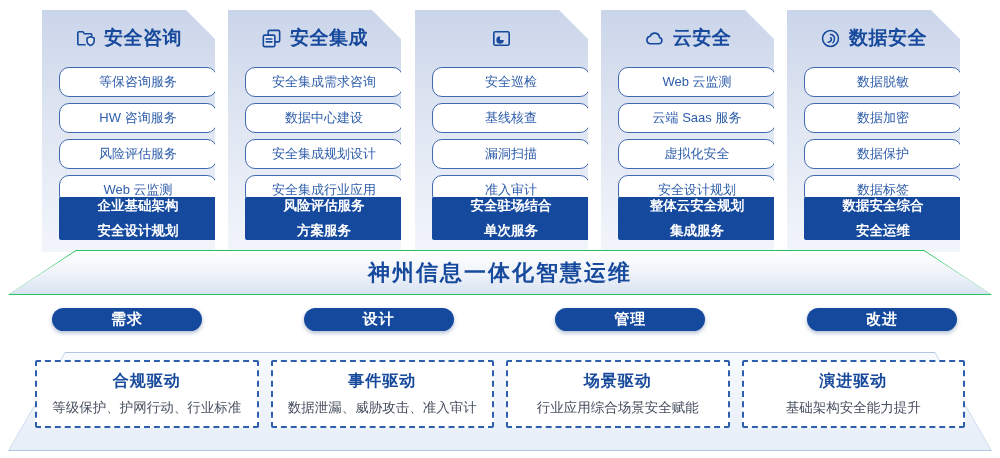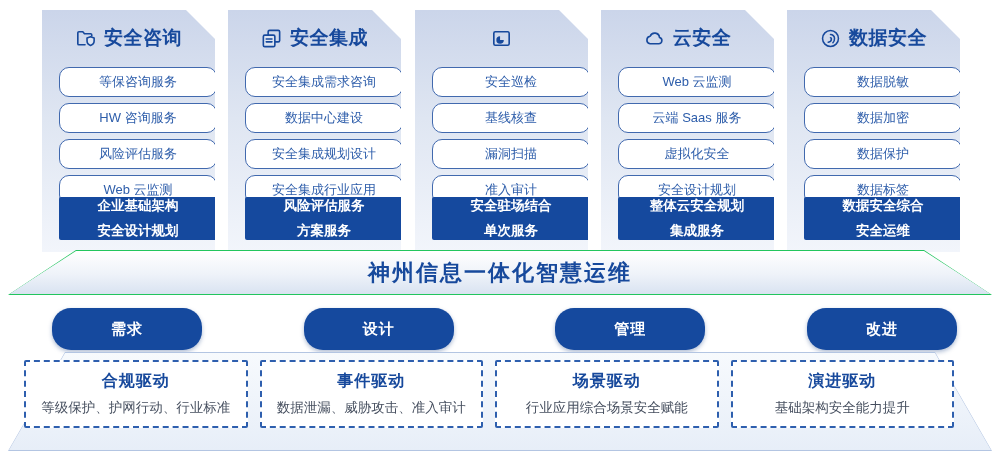--- a/index.html
+++ b/index.html
@@ -43,38 +43,38 @@
     clip-path:polygon(67px 0,915px 0,100% 100%,0 100%);
     background:linear-gradient(180deg,#ffffff 0%,#eef2f9 55%,#d9e3f1 100%);
   }
   .banner-text{
     position:absolute;inset:0;display:flex;align-items:center;justify-content:center;
     font-size:22px;font-weight:bold;color:#17499c;letter-spacing:2px;
   }
   
   .pills{position:absolute;left:52px;top:308px;width:905px;display:flex;justify-content:space-between;}
   .pill{
-    width:150px;height:42px;background:#15499e;border-radius:19px;
+    width:150px;height:23px;background:#15499e;border-radius:19px;
     color:#ffffff;font-weight:bold;font-size:15px;letter-spacing:1px;
     display:flex;align-items:center;justify-content:center;
     box-shadow:0 2px 4px rgba(20,60,130,.35);
   }
   
   .platform{
     position:absolute;left:8px;top:352px;width:984px;height:99px;
     clip-path:polygon(57px 0,927px 0,100% 100%,0 100%);
     background:#b3c5e2;
   }
   .platform-fill{
     position:absolute;inset:1px;
     clip-path:polygon(56px 0,926px 0,100% 100%,0 100%);
     background:linear-gradient(180deg,#f7fafd 0%,#e7eef8 100%);
   }
   
-  .drivers{position:absolute;left:24px;top:360px;width:930px;display:flex;gap:12px;}
+  .drivers{position:absolute;left:35px;top:360px;width:930px;display:flex;gap:12px;}
   .driver{
     flex:1;height:68px;box-sizing:border-box;background:#ffffff;
     border:2px dashed #2e5fae;border-radius:2px;text-align:center;padding-top:9px;
   }
   .driver-title{font-size:16px;font-weight:bold;color:#17499c;letter-spacing:1px;}
   .driver-desc{font-size:13.5px;color:#454e5e;margin-top:7px;white-space:nowrap;}
   svg{display:block;}
 </style>
 </head>
 <body>

